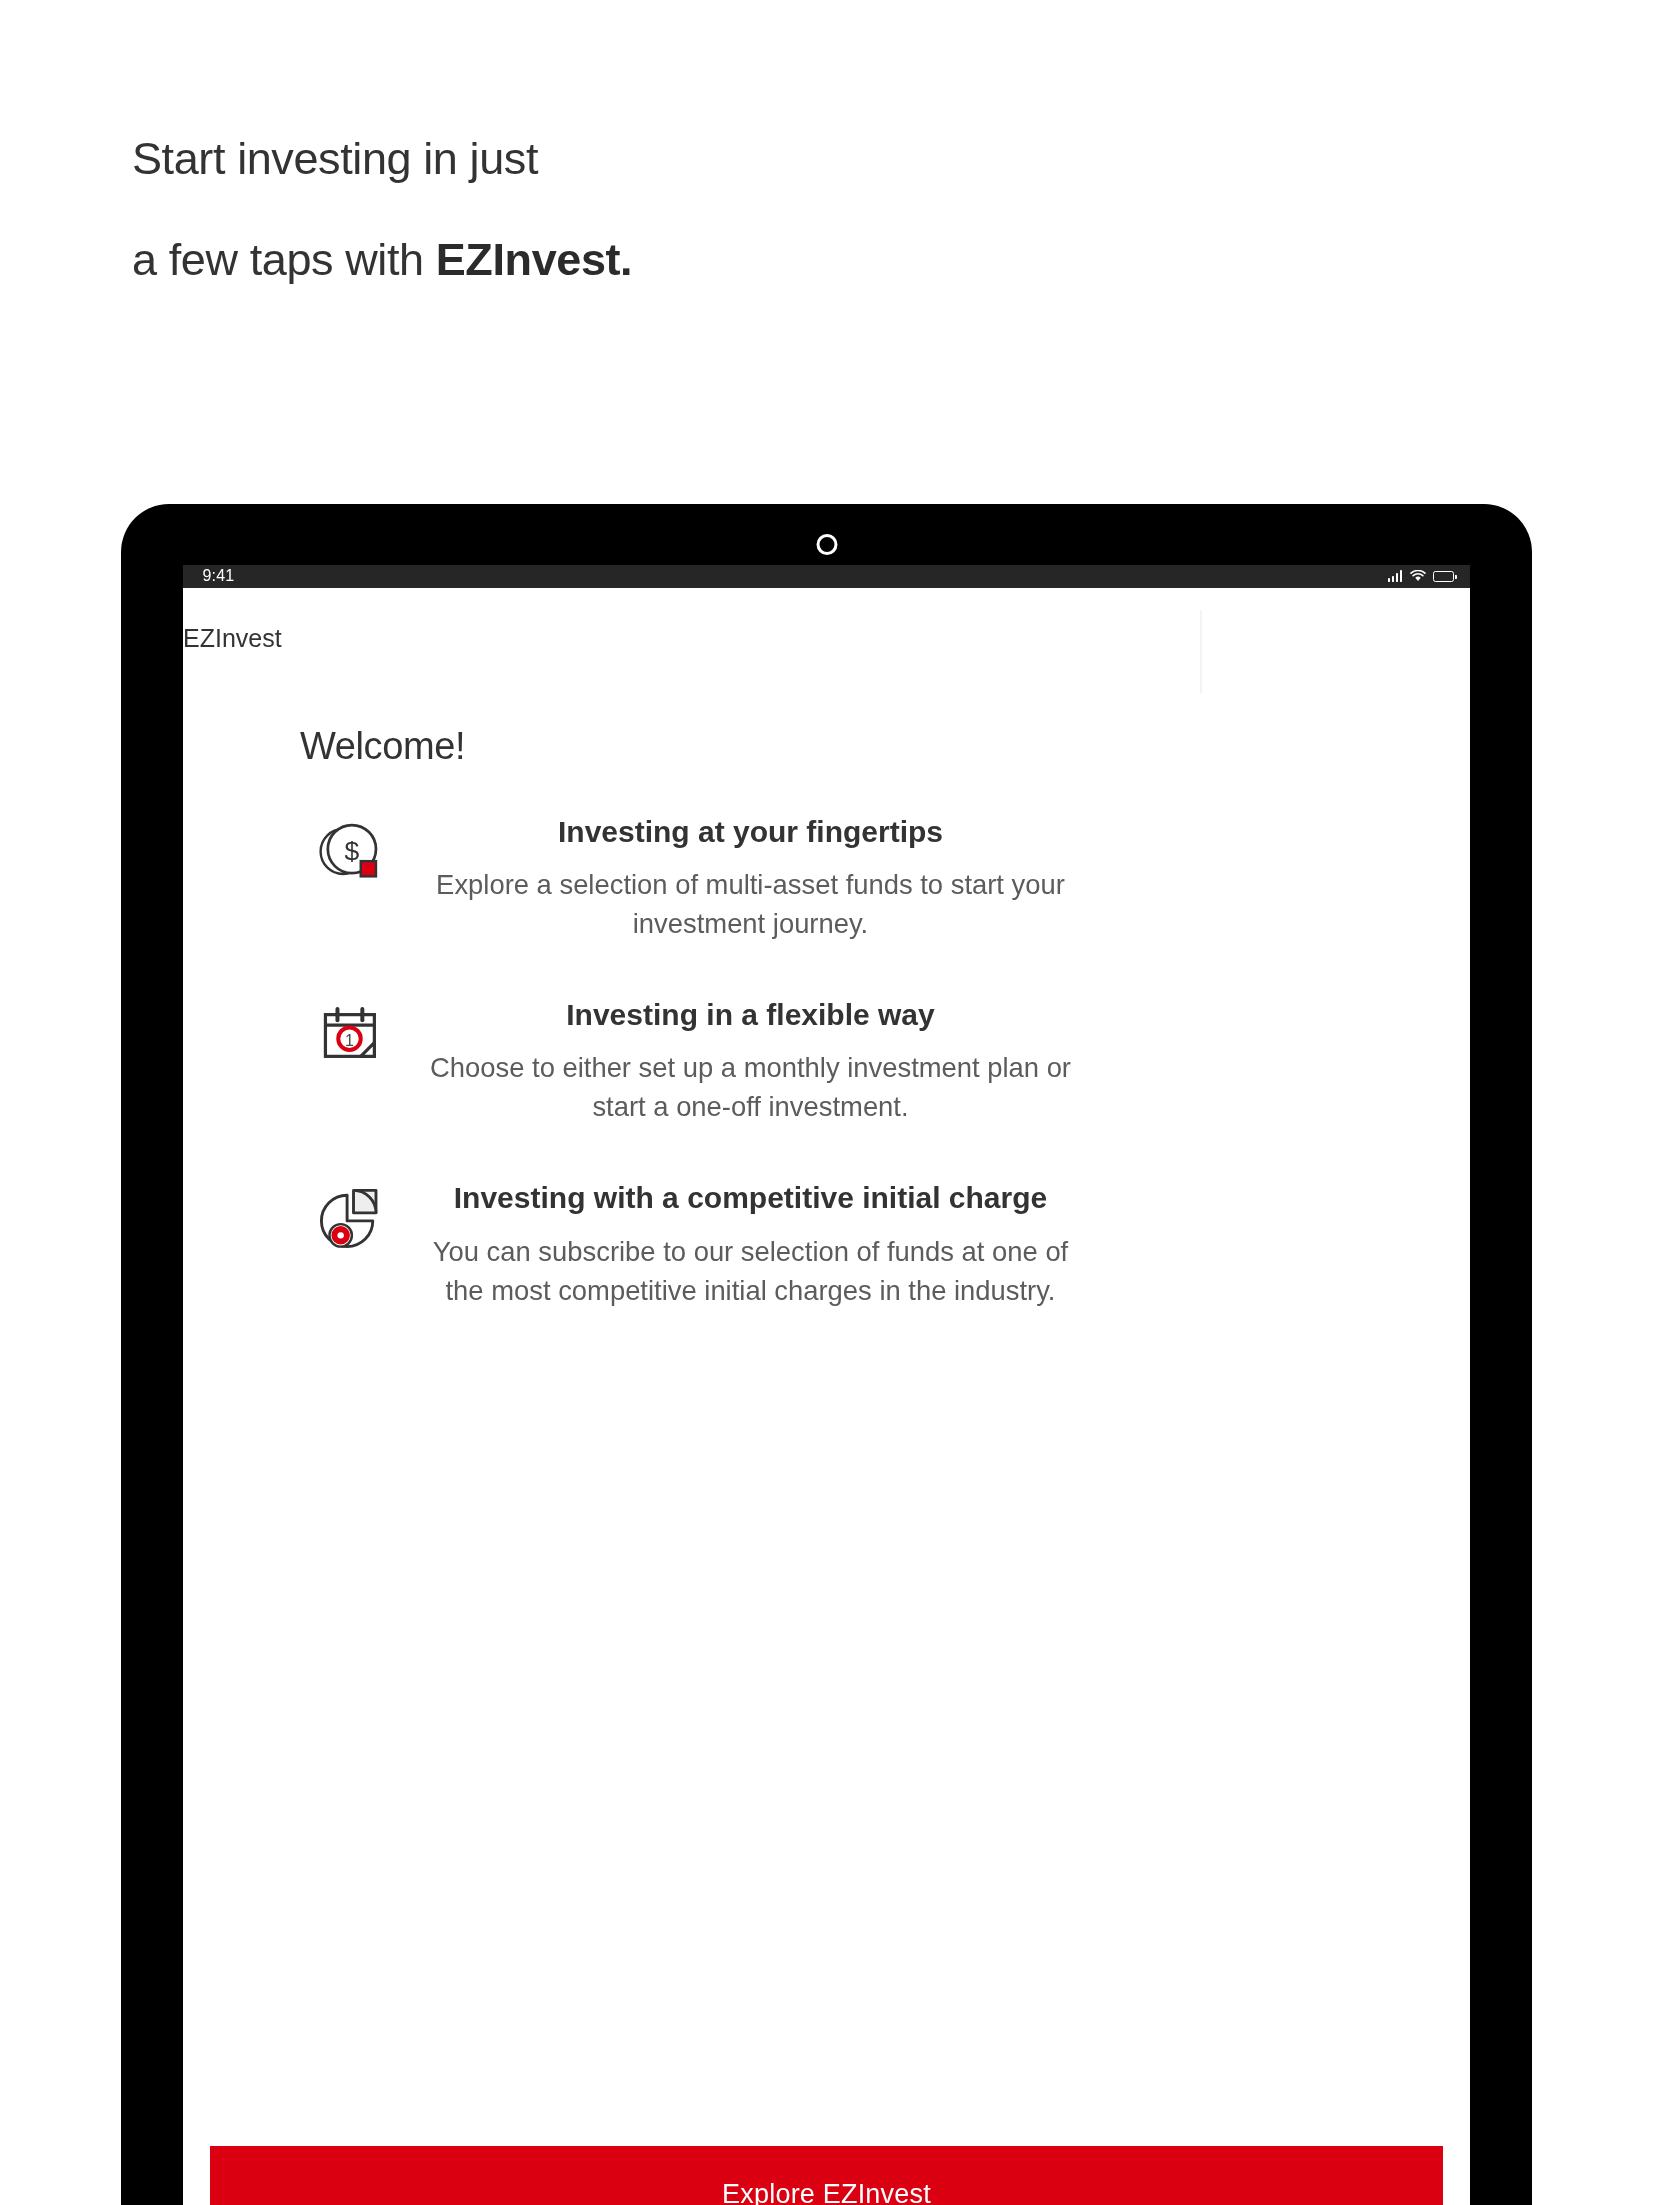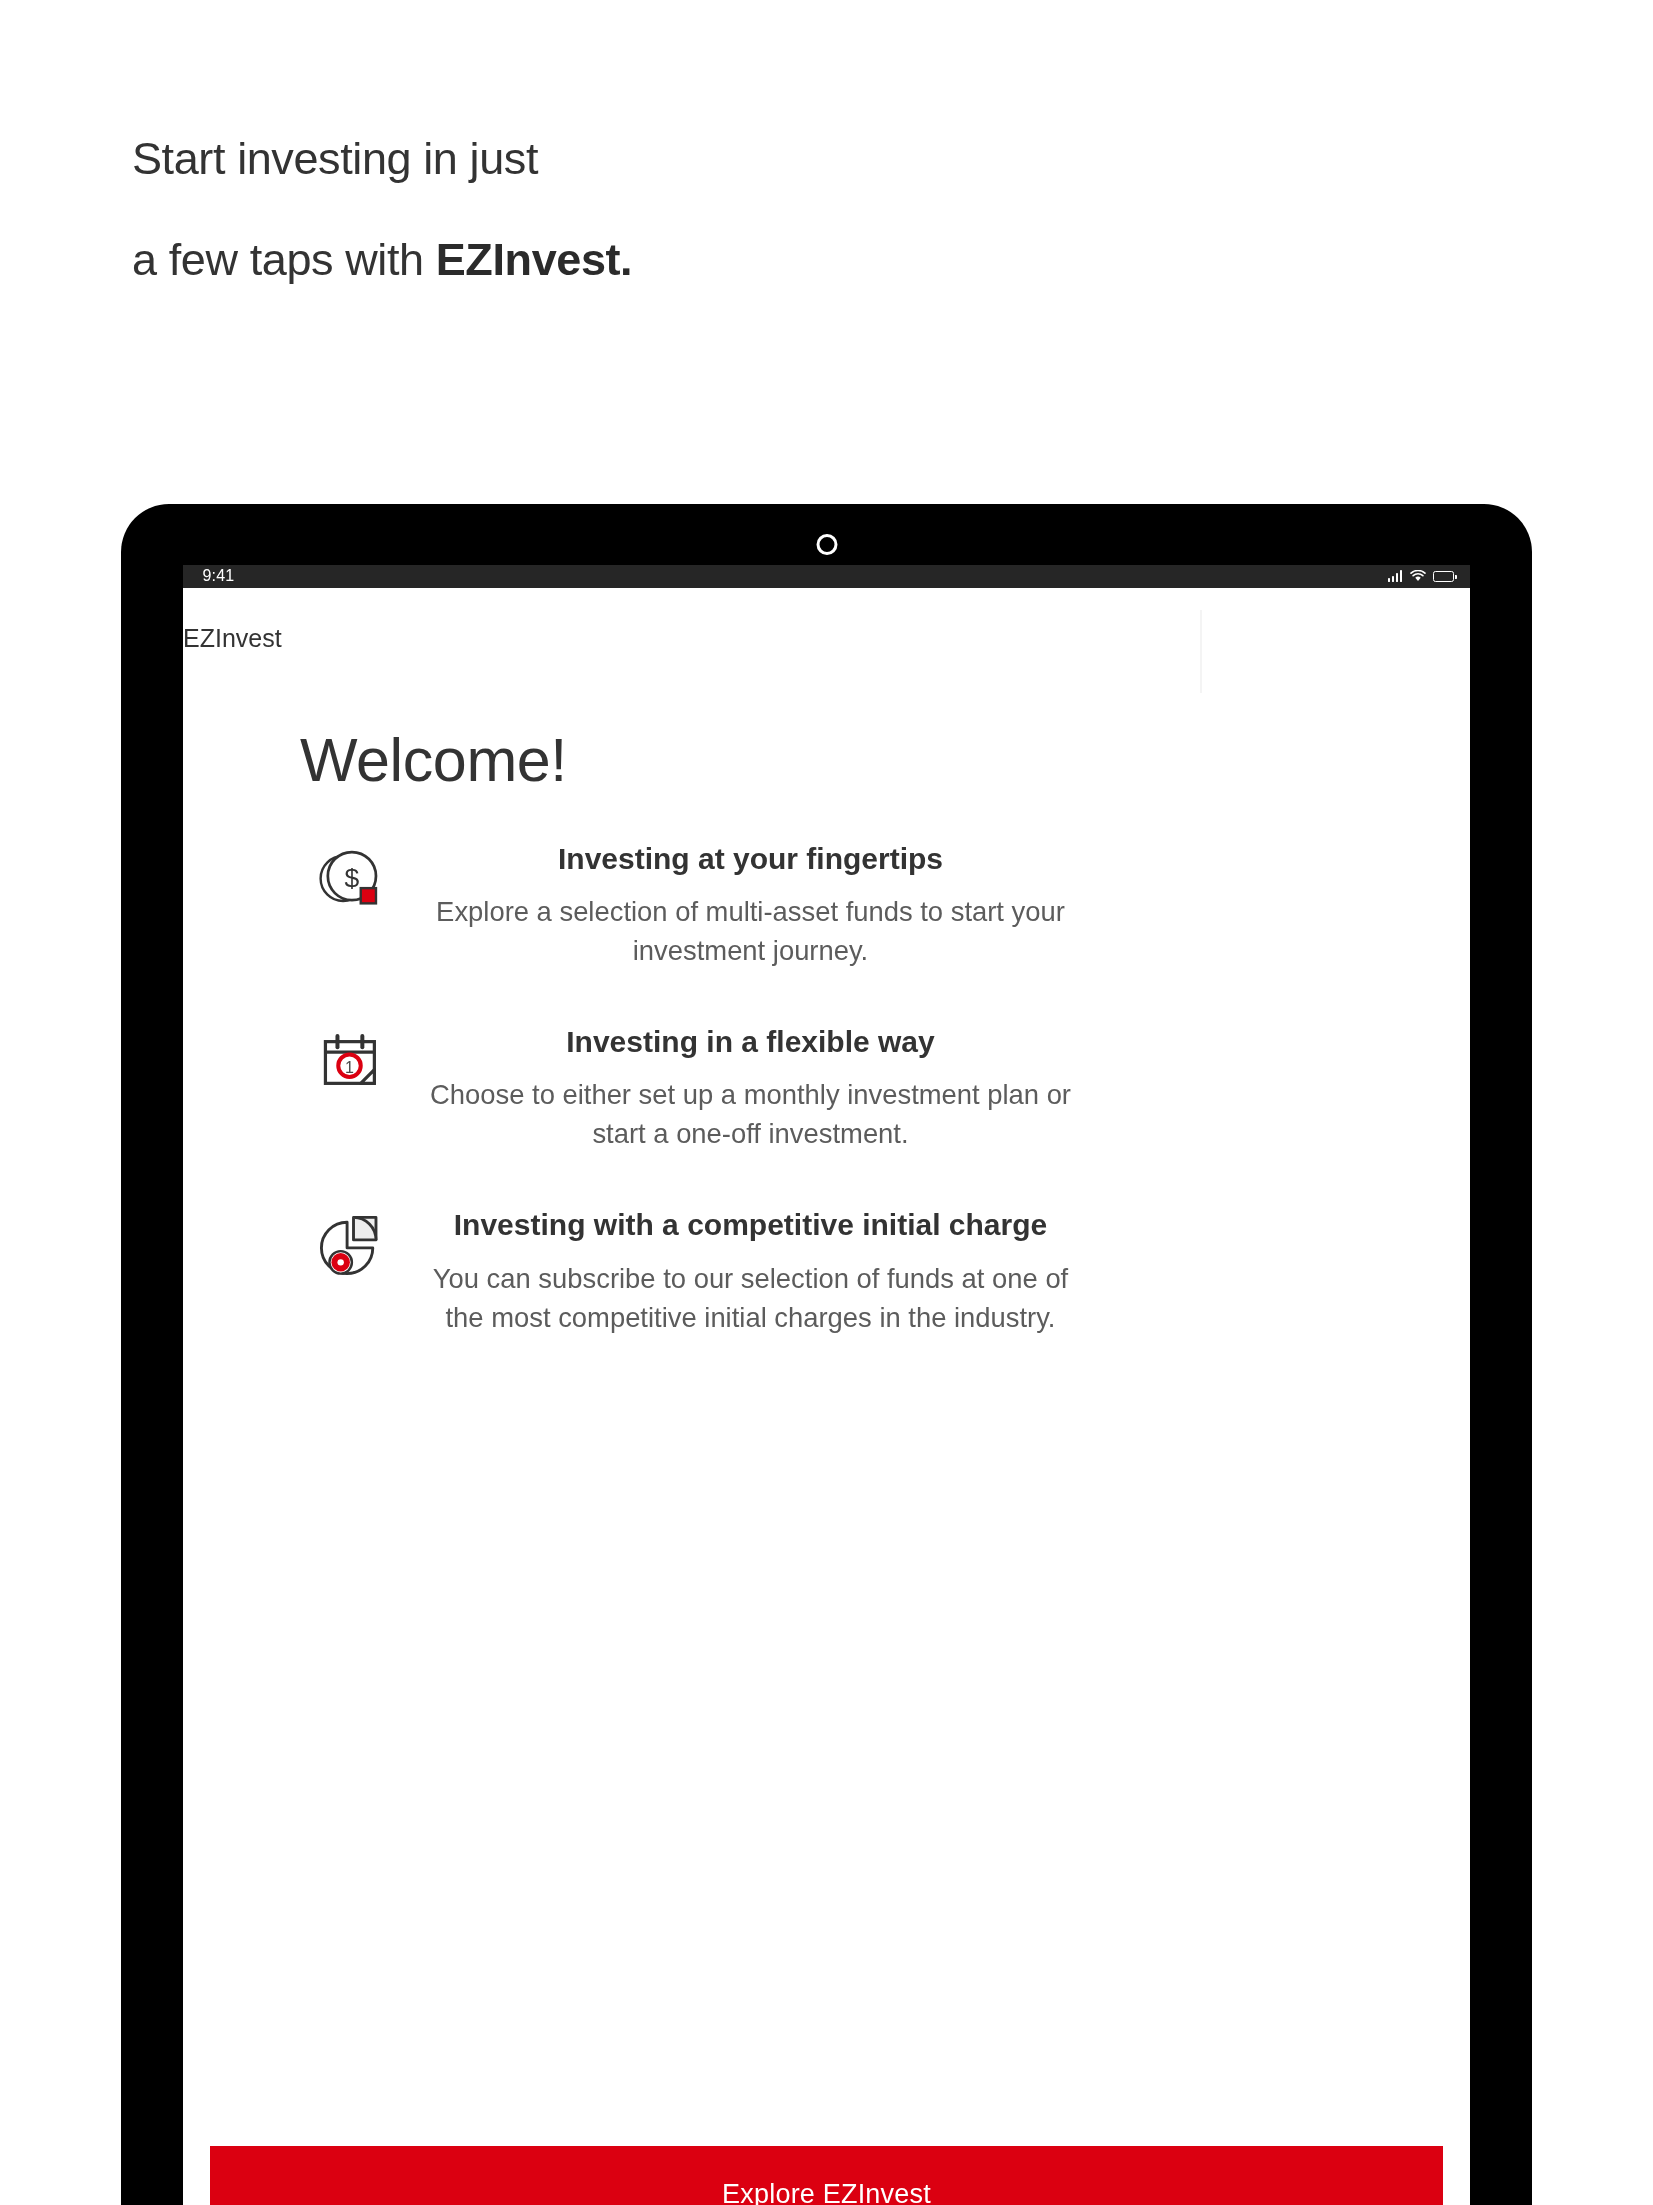--- a/index.html
+++ b/index.html
@@ -144,21 +144,21 @@
     height: 83px;
     background: #f4f4f4;
   }
 
   
   .content {
     padding: 48px 57px 0 117px;
   }
 
   .welcome-title {
-    font-size: 61px;
+    font-size: 38px;
     font-weight: 400;
     color: #333333;
     letter-spacing: -0.4px;
     margin-bottom: 45px;
   }
 
   .feature-list {
     padding-left: 14.5px;
   }
   .feature-row {

